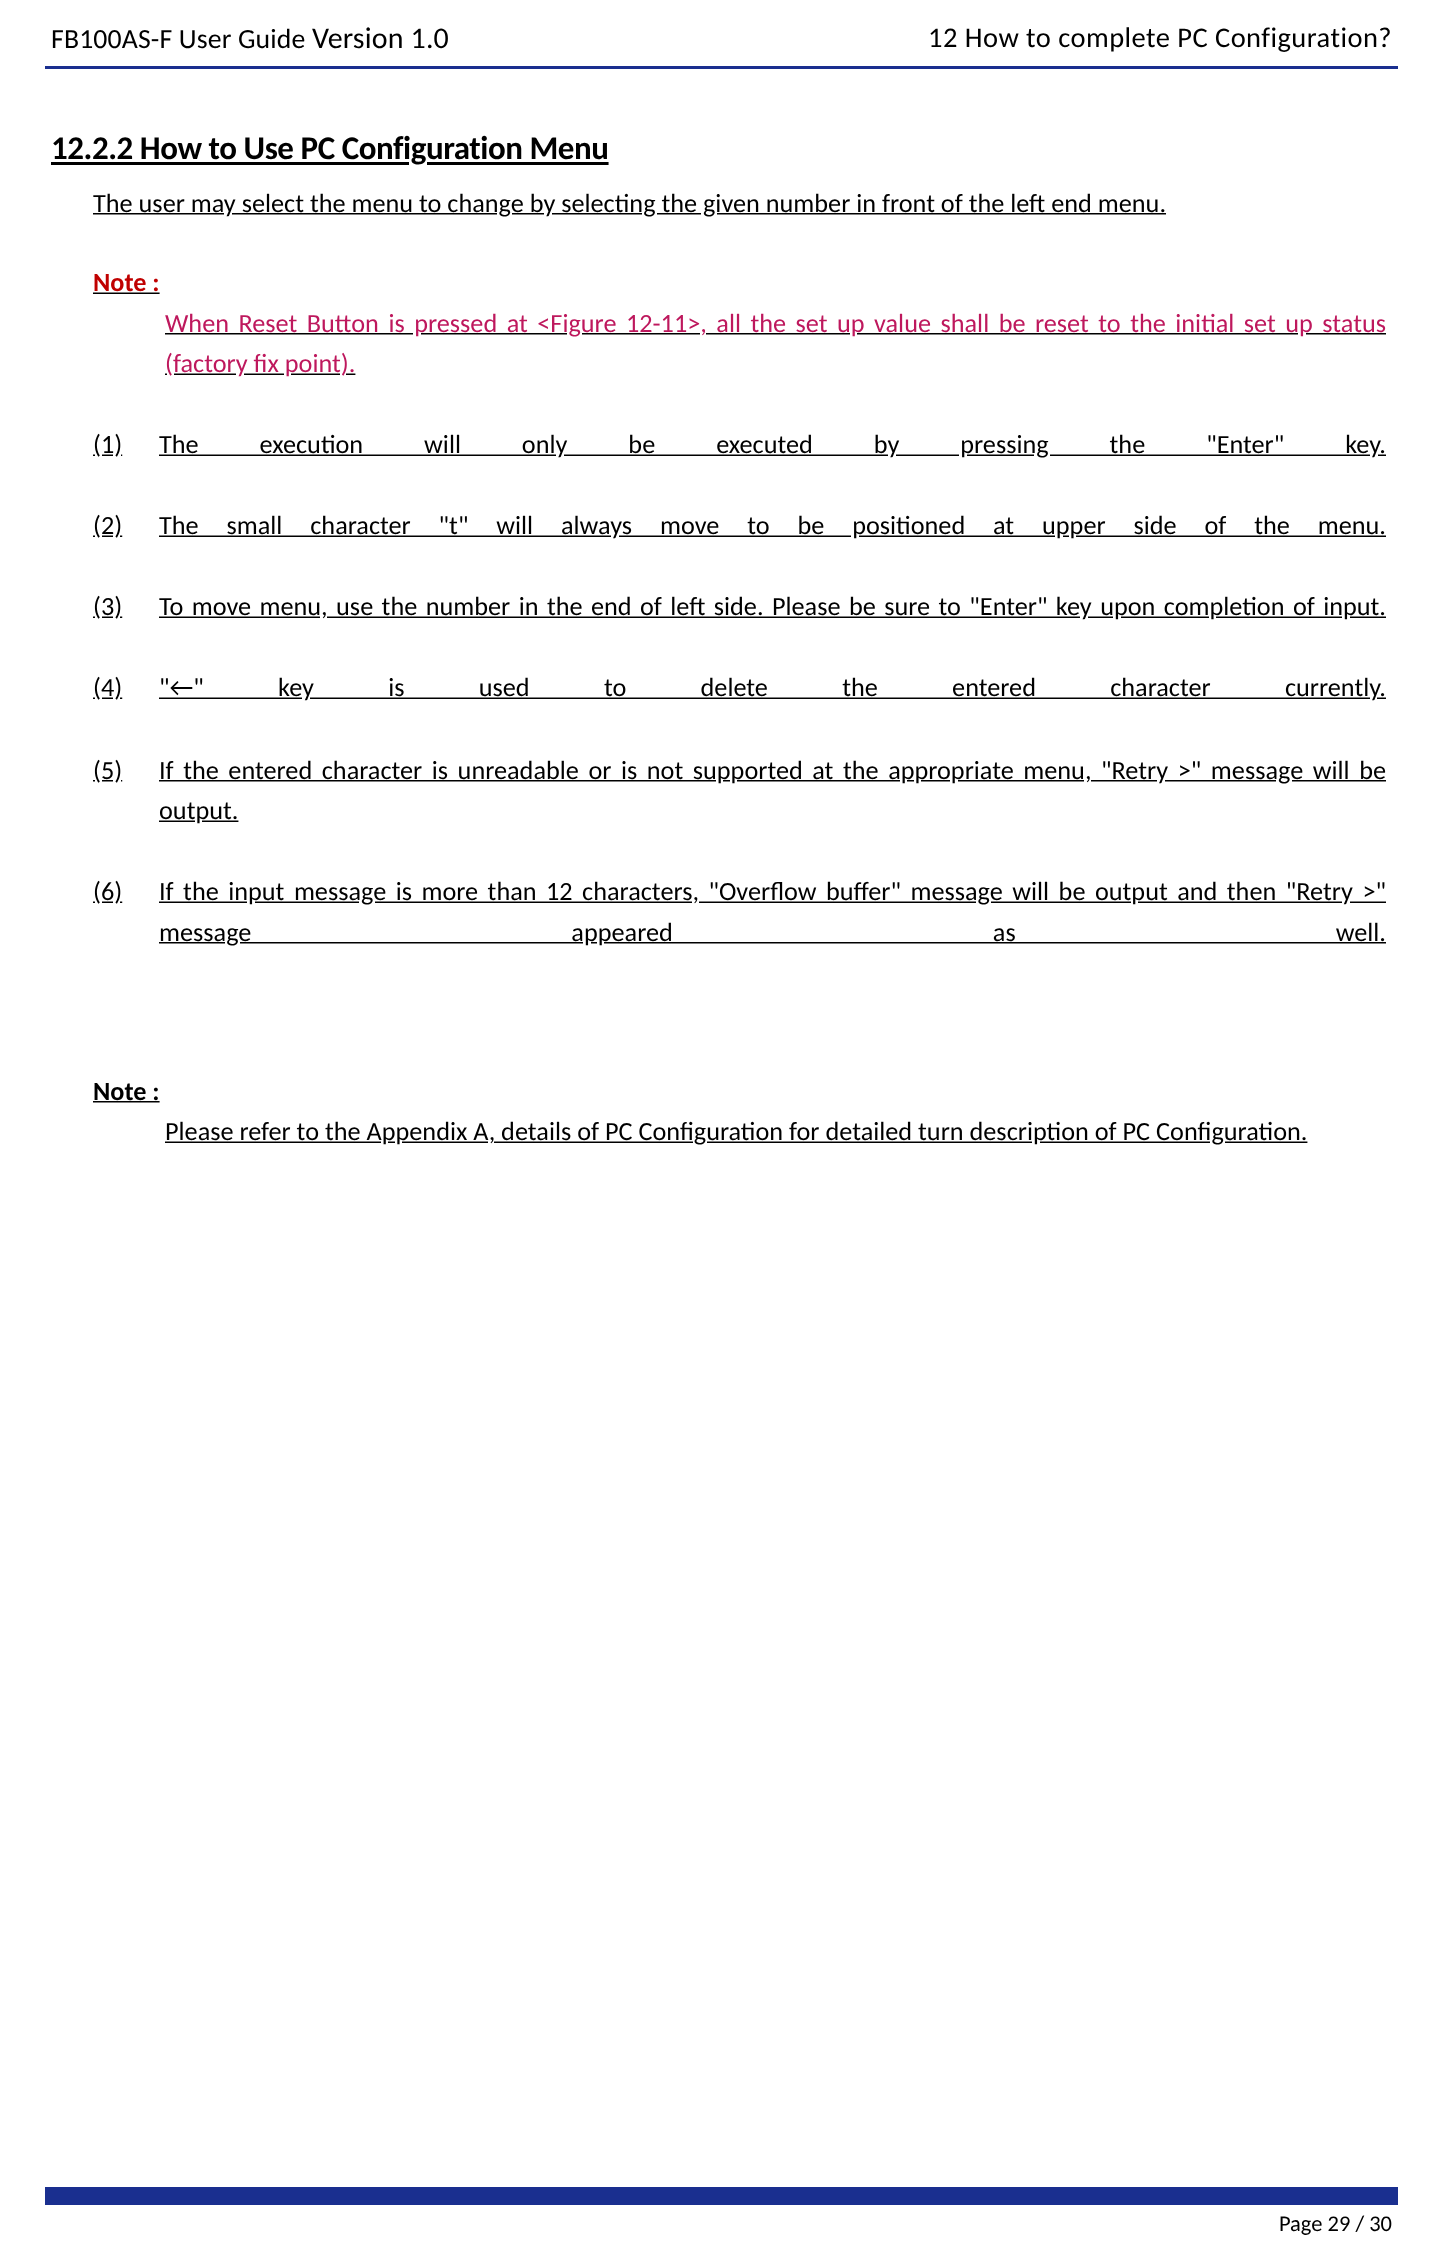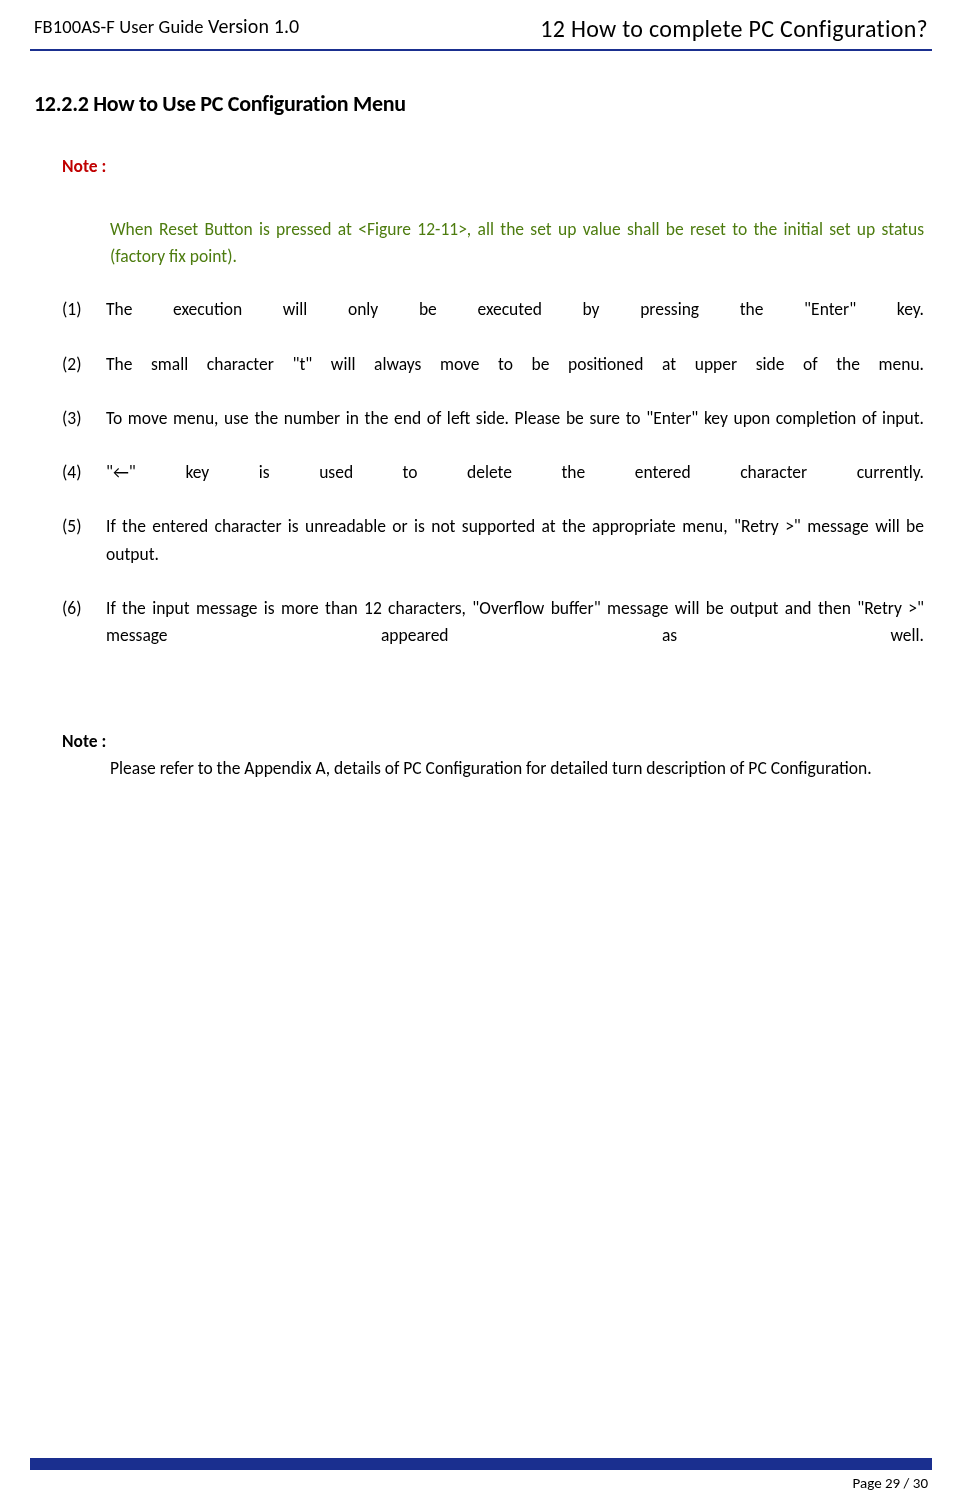--- a/index.html
+++ b/index.html
@@ -23,52 +23,53 @@
   .header-row {
     display: flex;
     justify-content: space-between;
     font-size: 18.5px;
     padding: 0 34px 4px 34px;
     gap: 30px;
   }
   .header-left { letter-spacing: 0.1px; }
   .header-left .ver { font-size: 20px; }
   .header-right {
-    font-size: 24px;
+    font-size: 19px;
     letter-spacing: 0.3px;
   }
   .header-rule {
     border-bottom: 2.5px solid #1a2f8f;
     margin: 2px 30px 0 30px;
   }
 
   .content {
     padding: 36px 38px 0 34px;
     font-size: 17.5px;
     line-height: 1.55;
+    text-decoration: underline;
   }
 
   .h2 {
     font-size: 22px;
     font-weight: 700;
     margin-bottom: 6px;
     letter-spacing: -0.3px;
   }
 
   .para {
     padding-left: 28px;
     margin-bottom: 0;
     text-align: justify;
     justify-content: space-between;
   }
 
   .para + .para { margin-top: 0px; }
 
   .noteRed { color: #c00000; }
-  .red { color: #4d7c0f; margin-top: 36px; }
+  .red { color: #be185d; }
 
   .indented2 {
     padding-left: 76px;
     text-align: justify;
   }
 
   .block-gap { height: 26px; }
 
   ol.numlist {
     list-style: none;
@@ -134,20 +135,21 @@
       <span>12</span>
       <span>How to complete PC Configuration?</span>
     </div>
   </div>
   <div class="header-rule"></div>
 
   <div class="content">
 
     <div class="h2">12.2.2 How to Use PC Configuration Menu</div>
 
+    <div class="para">The user may select the menu to change by selecting the given number in front of the left end menu.</div>
 
     <div class="block-gap"></div>
 
     <div class="para bold noteRed">Note :</div>
     <div class="indented2 red" style="text-align:justify;">
       <span>When Reset Button is pressed at &lt;Figure 12-11&gt;, all the set up value shall be reset to the initial set up status (factory fix point).</span>
     </div>
 
     <div class="block-gap"></div>
 

